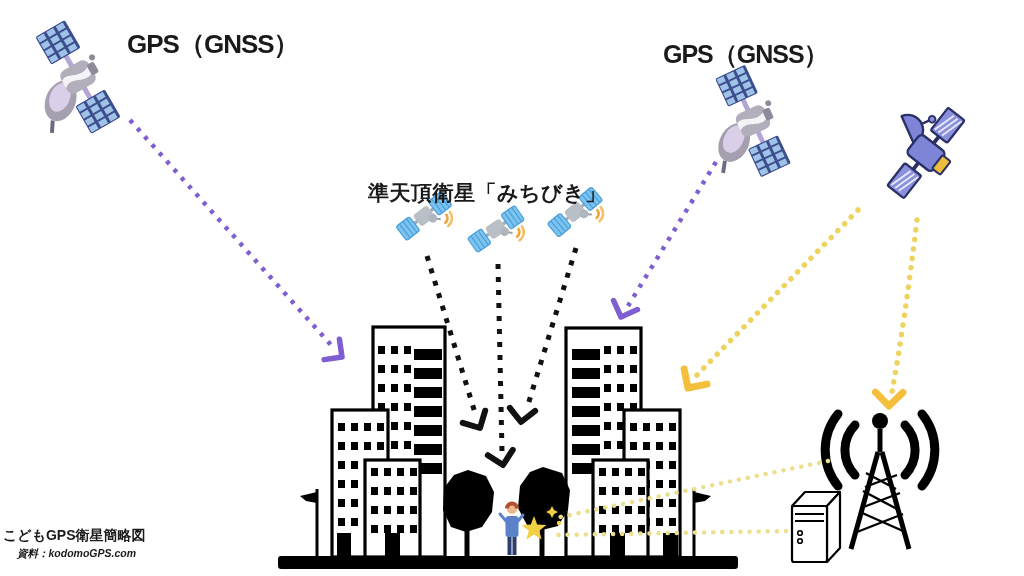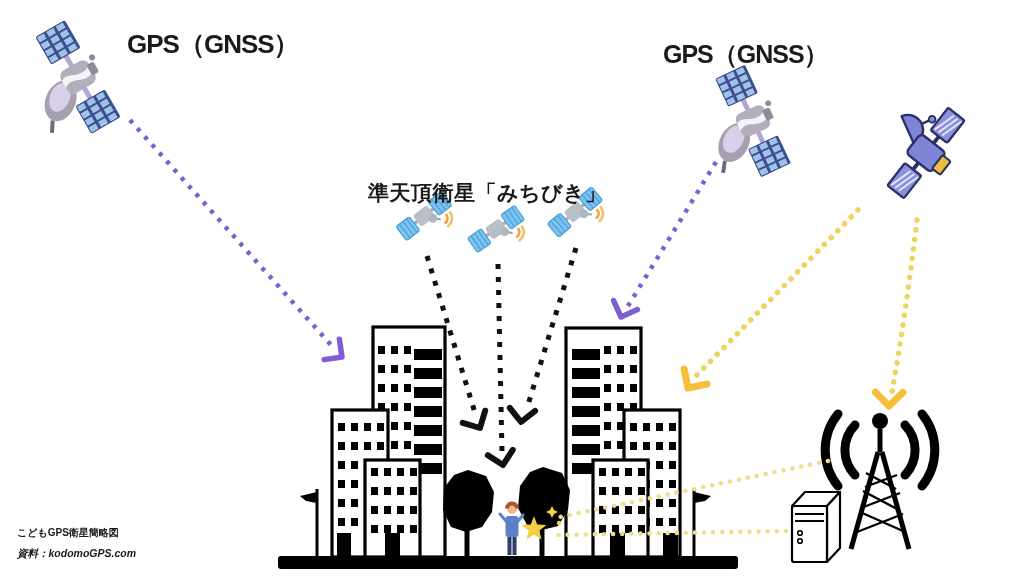--- a/index.html
+++ b/index.html
@@ -9,21 +9,21 @@
     font-family:"Liberation Sans","DejaVu Sans",sans-serif;
   }
   .scene{position:absolute;left:0;top:0;width:1024px;height:576px;}
   .label{
     position:absolute;font-weight:700;color:#1a1a1a;white-space:nowrap;line-height:1.15;
   }
   .label-gps-left{left:127px;top:30px;font-size:26px;letter-spacing:-1px;}
   .label-qzss{left:368px;top:137px;font-size:21px;letter-spacing:0.5px;margin-top:44px;}
   .label-gps-right{left:663px;top:40px;font-size:25px;letter-spacing:-1px;}
   .label-assist{left:864px;top:77px;font-size:21px;}
-  .label-caption{left:17px;top:527px;font-size:10px;}
+  .label-caption{left:3px;top:527px;font-size:14px;}
   .label-source{left:17px;top:547px;font-size:10.5px;font-style:italic;}
 
   
   .ln-purple{stroke:var(--purple-signal,#7e5ed0);}
   .ln-black{stroke:var(--black-signal,#111111);}
   .ln-yellow{stroke:var(--yellow-signal,#eed35e);}
   .ln-pale{stroke:var(--yellow-signal-pale,#ecdf90);}
   .ah-purple{stroke:var(--purple-signal,#7e5ed0);}
   .ah-black{stroke:var(--black-signal,#111111);}
   .ah-gold{stroke:var(--yellow-arrowhead,#f4bf3a);}

